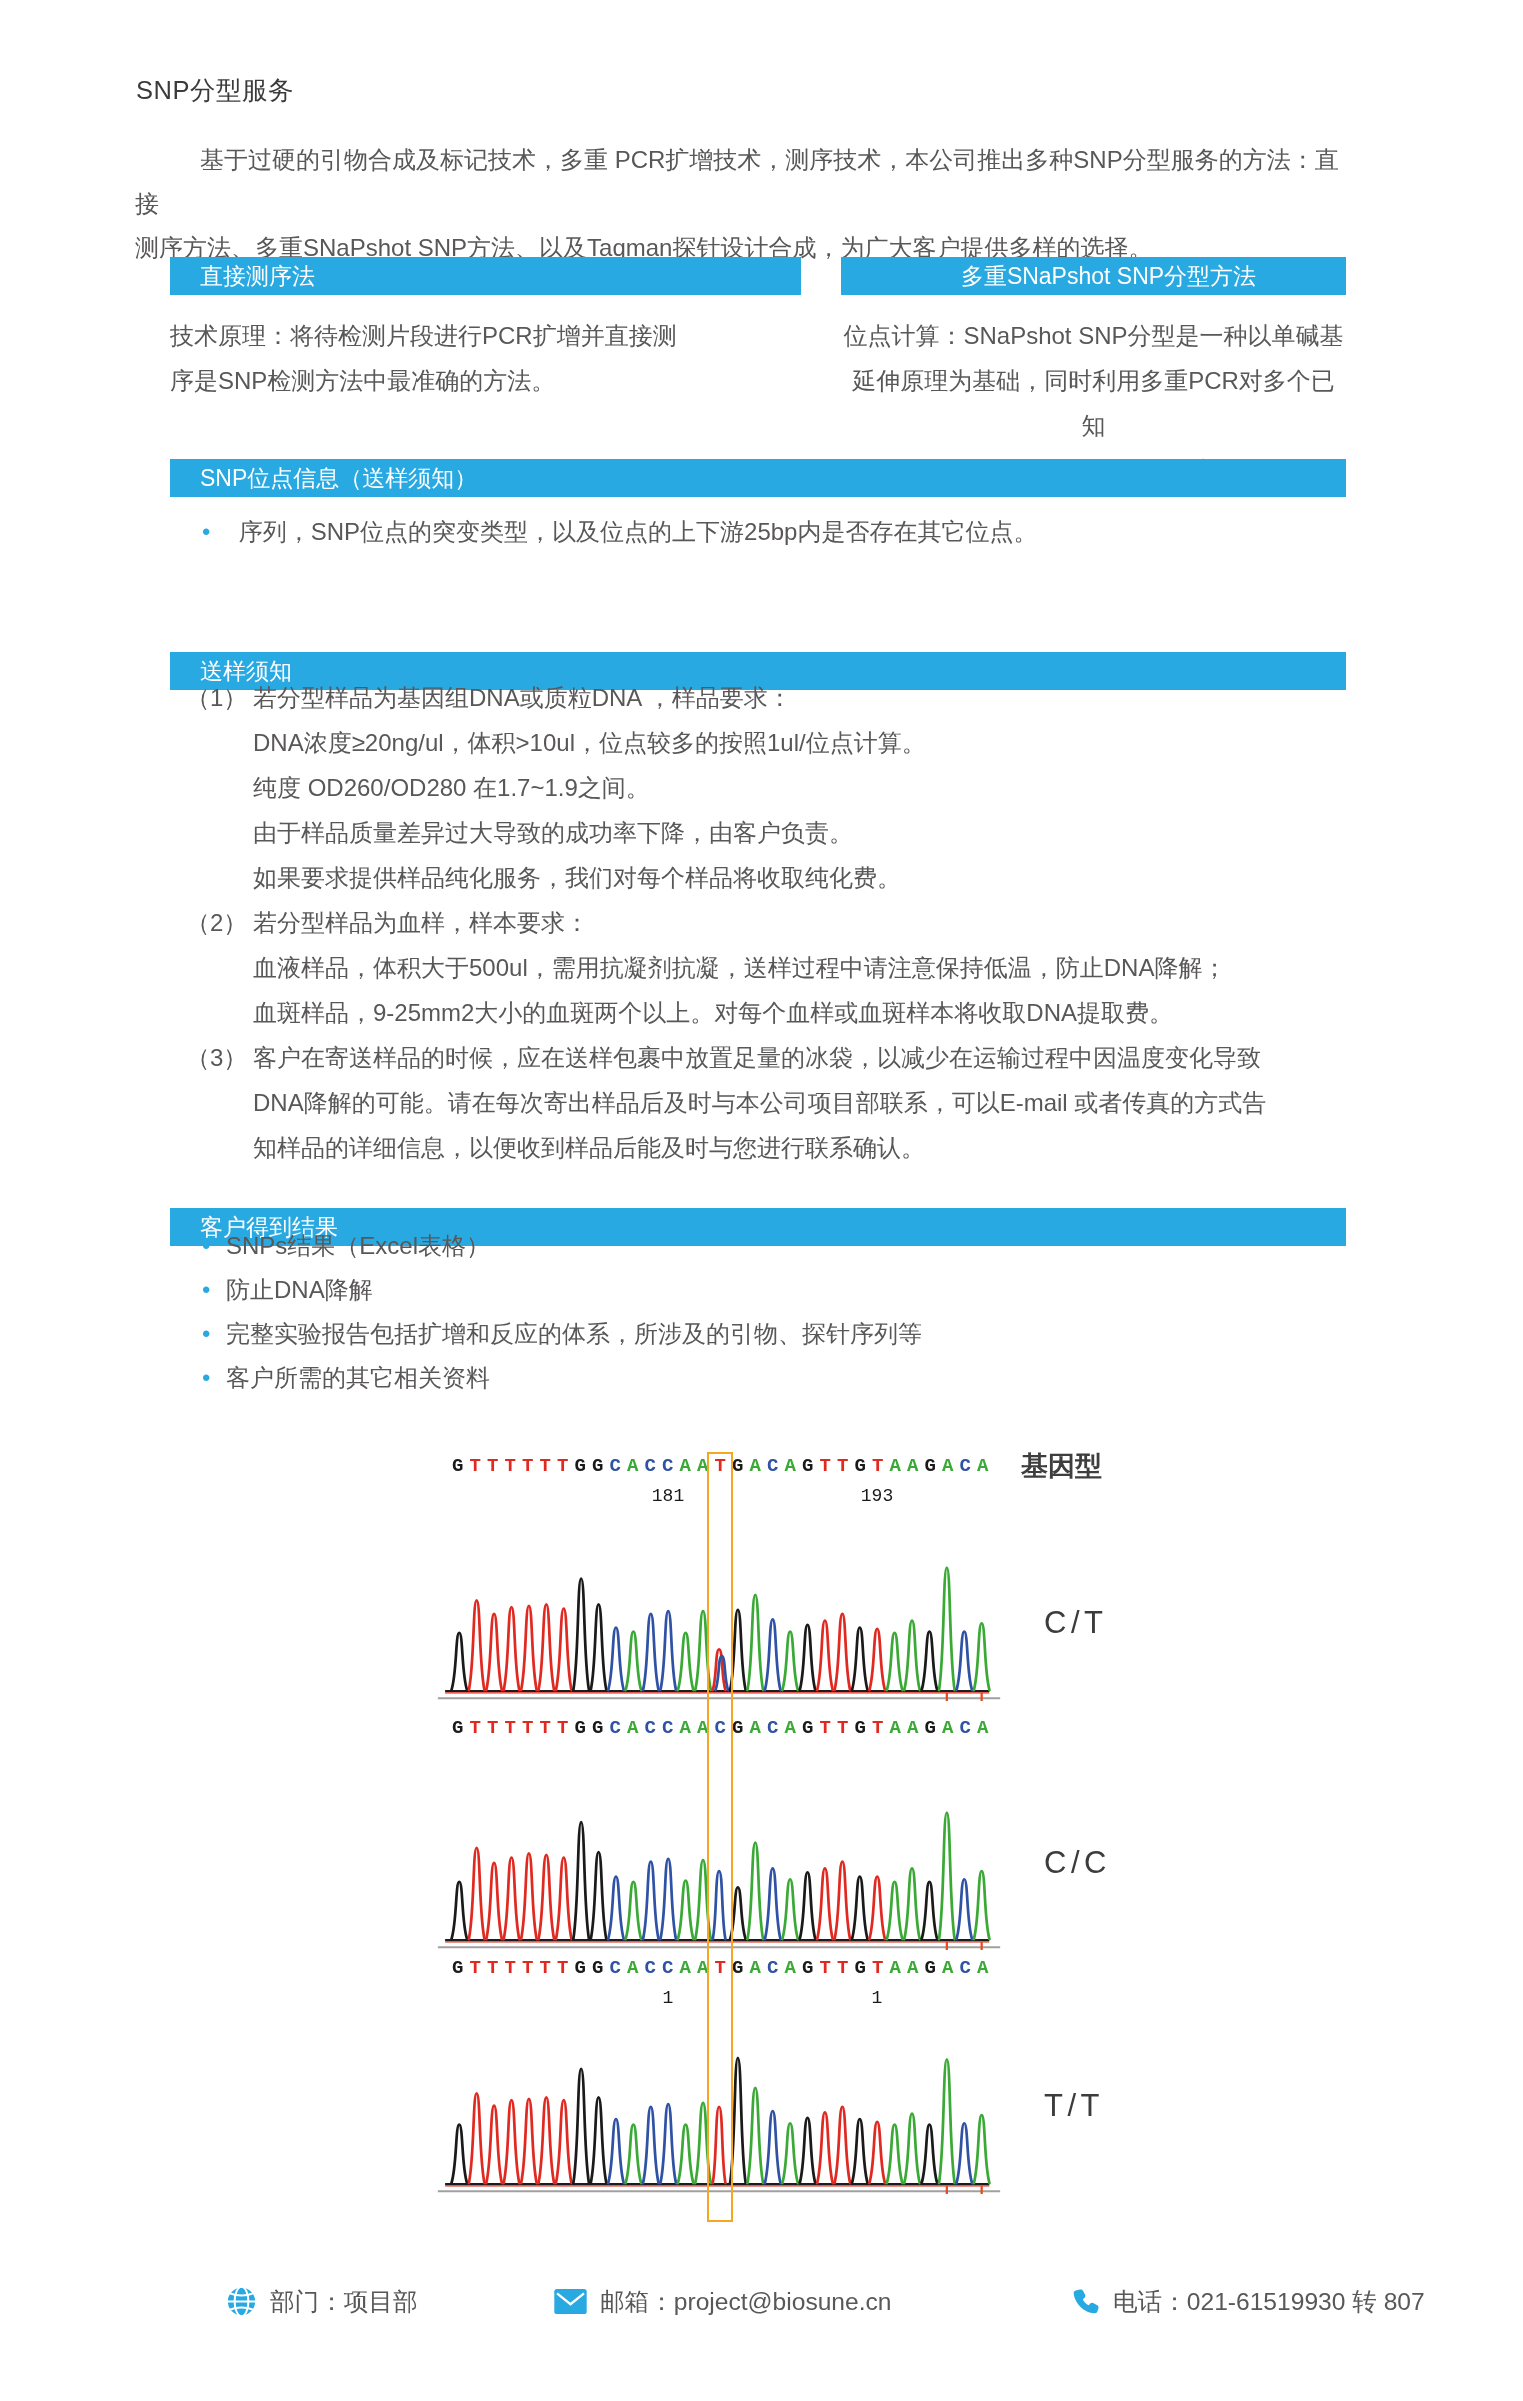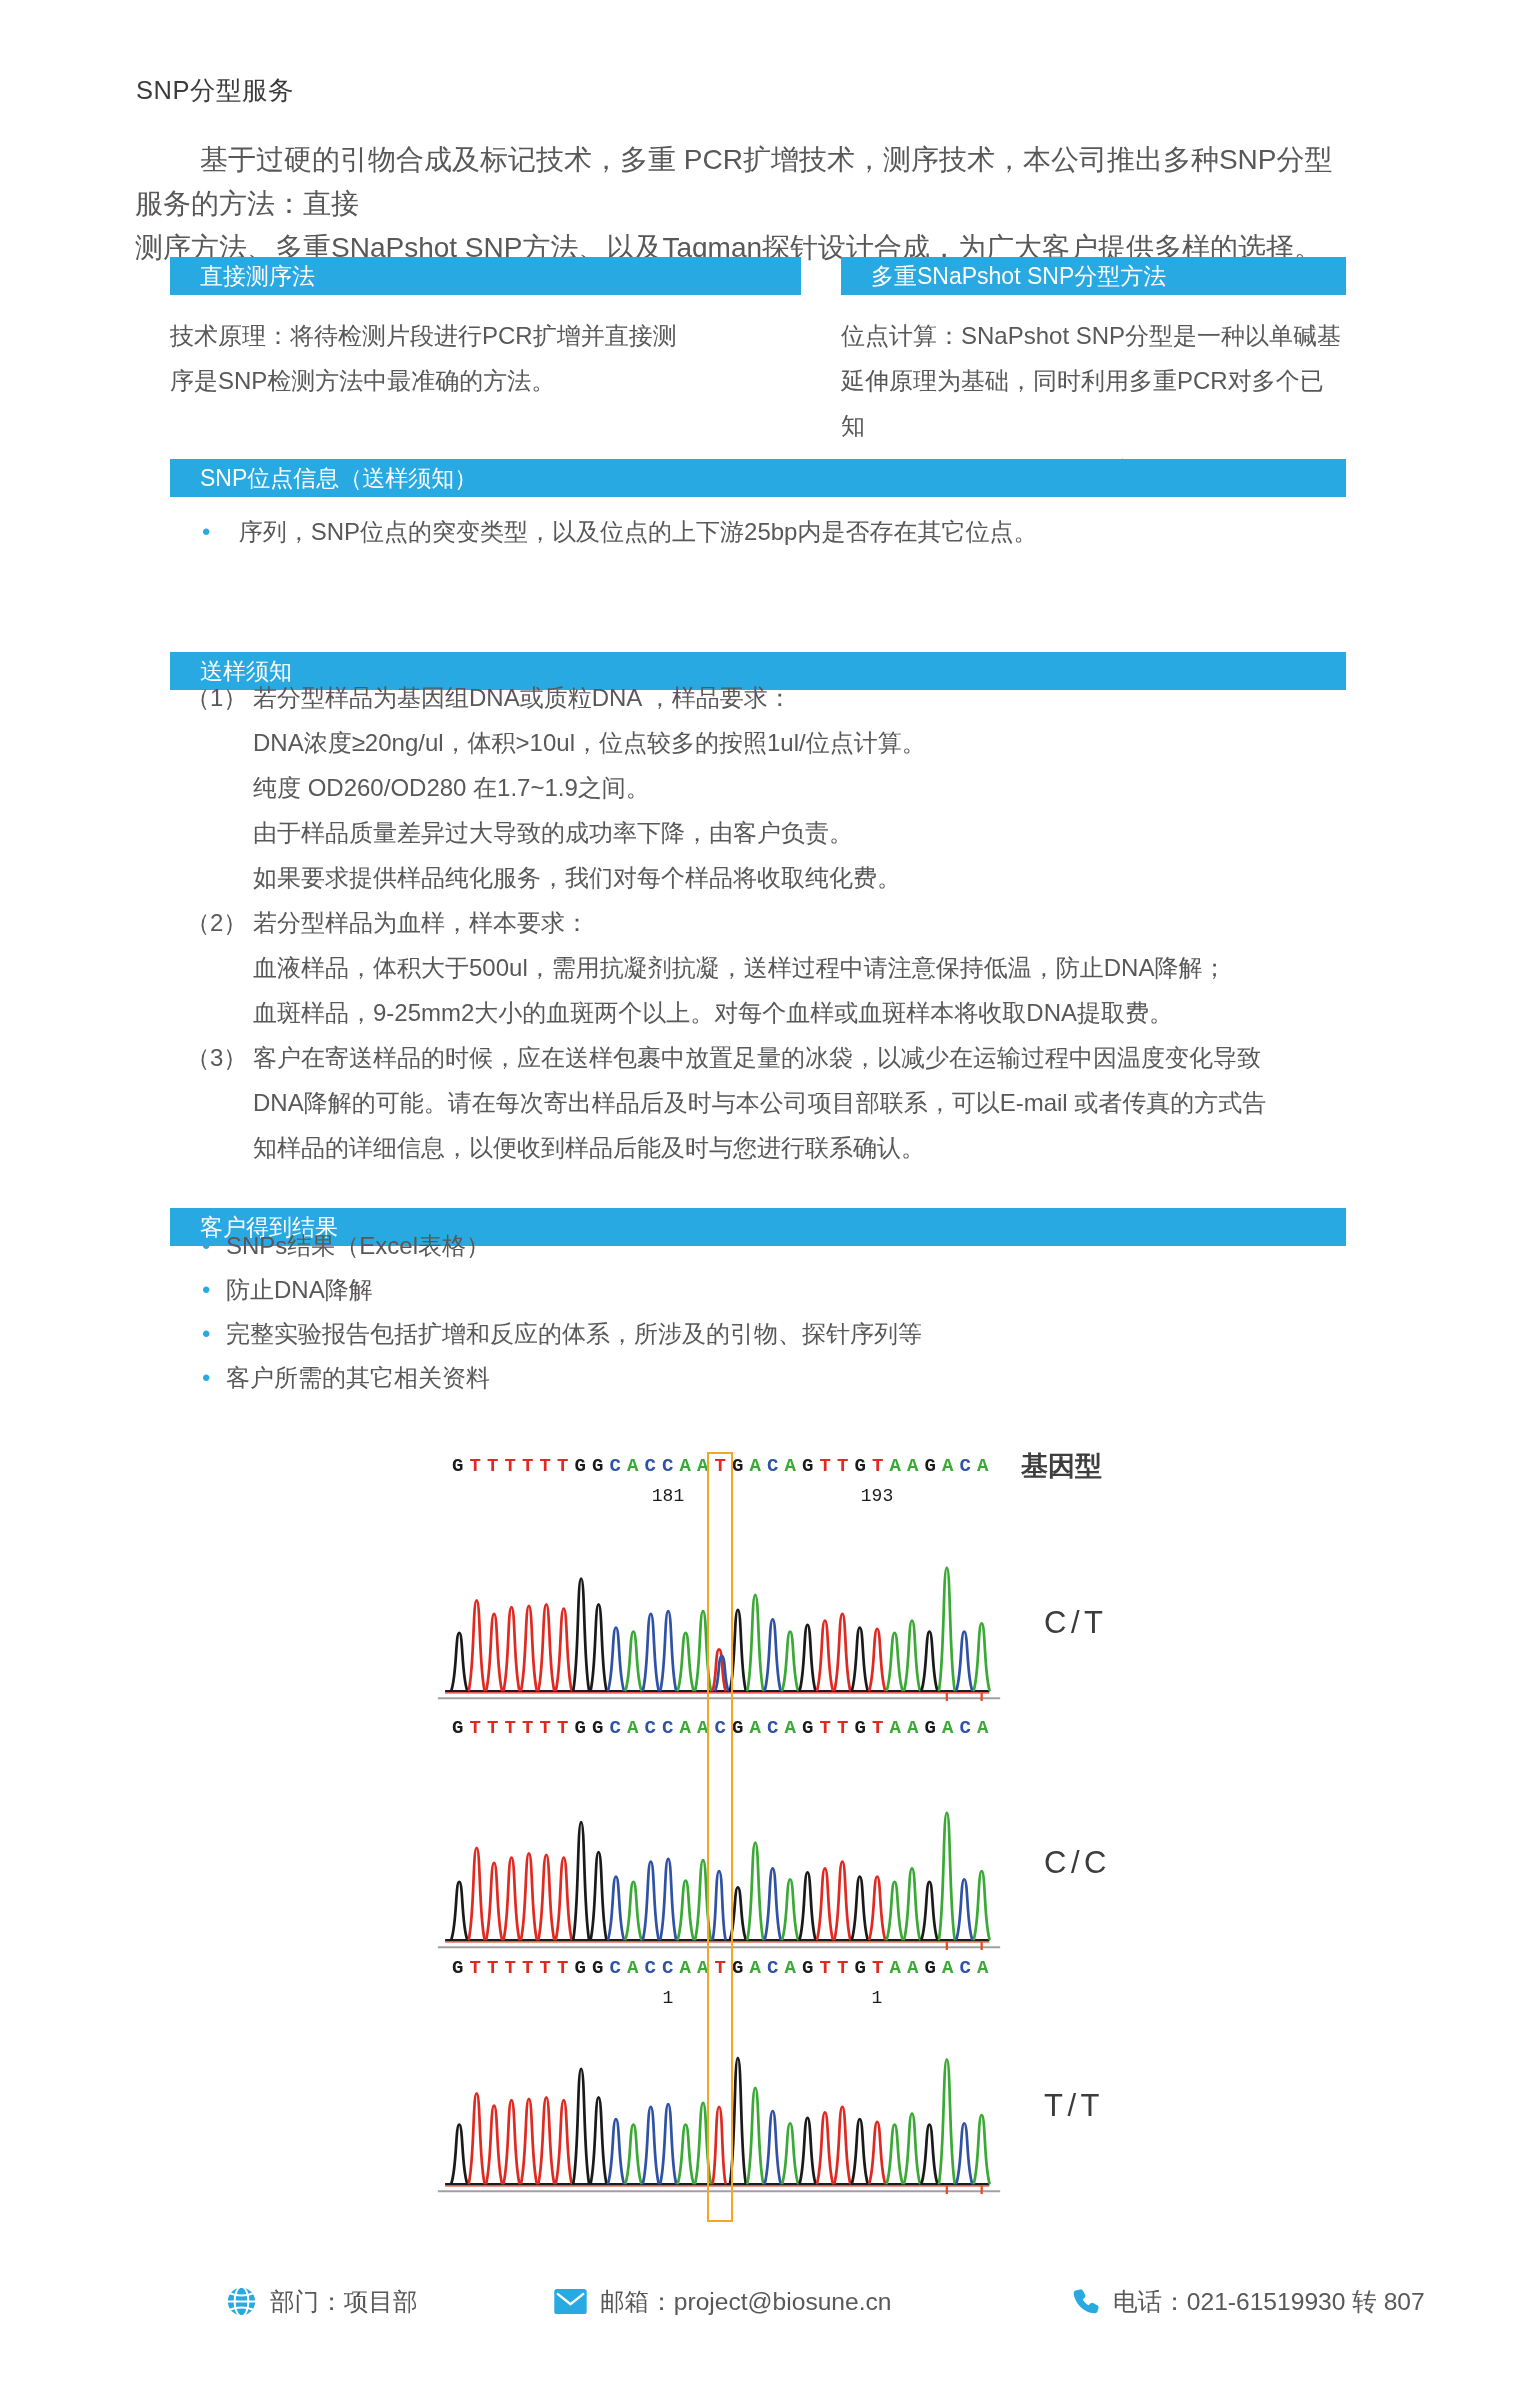--- a/index.html
+++ b/index.html
@@ -2,29 +2,29 @@
 <html style="font-size:14.6px"><head>
 <meta charset="utf-8">
 <style>
   html,body{margin:0;padding:0;background:#fff;}
   body{width:1524px;height:2401px;position:relative;overflow:hidden;
        font-family:"Liberation Sans",sans-serif;color:#595757;}
 
   .page-title{position:absolute;left:136px;top:73px;margin:0;font-size:25.5px;
               font-weight:500;color:#3b3b3b;letter-spacing:0.5px;}
 
-  .intro{position:absolute;left:135px;top:138px;width:1210px;font-size:28px;
+  .intro{position:absolute;left:135px;top:138px;width:1210px;font-size:24px;
          line-height:44px;color:#595757;}
   .intro .l1{text-indent:65px;}
 
   .bar{height:38px;background:#29a9e1;color:#fff;font-size:23px;line-height:38px;
        padding-left:30px;box-sizing:border-box;}
   .two-col{position:absolute;left:170px;top:257px;width:1176px;display:flex;gap:40px;}
   .col-l{width:631px;}
-  .col-r{width:505px;}
+  .col-r{width:505px;text-align:center;}
   .col-body{margin-top:18px;font-size:24px;line-height:45px;color:#595757;}
 
   .section-bar{position:absolute;left:170px;width:1176px;}
   #bar-snpinfo{top:459px;}
   #bar-notes{top:652px;}
   #bar-results{top:1196px;margin-top:12px;}
 
   .brow{display:flex;align-items:flex-start;}
   .dot{color:#29a9e1;font-size:24px;width:24px;flex:none;line-height:inherit;}
   .snp-bullet{position:absolute;left:202px;top:509px;width:1128px;font-size:24px;line-height:45px;}

